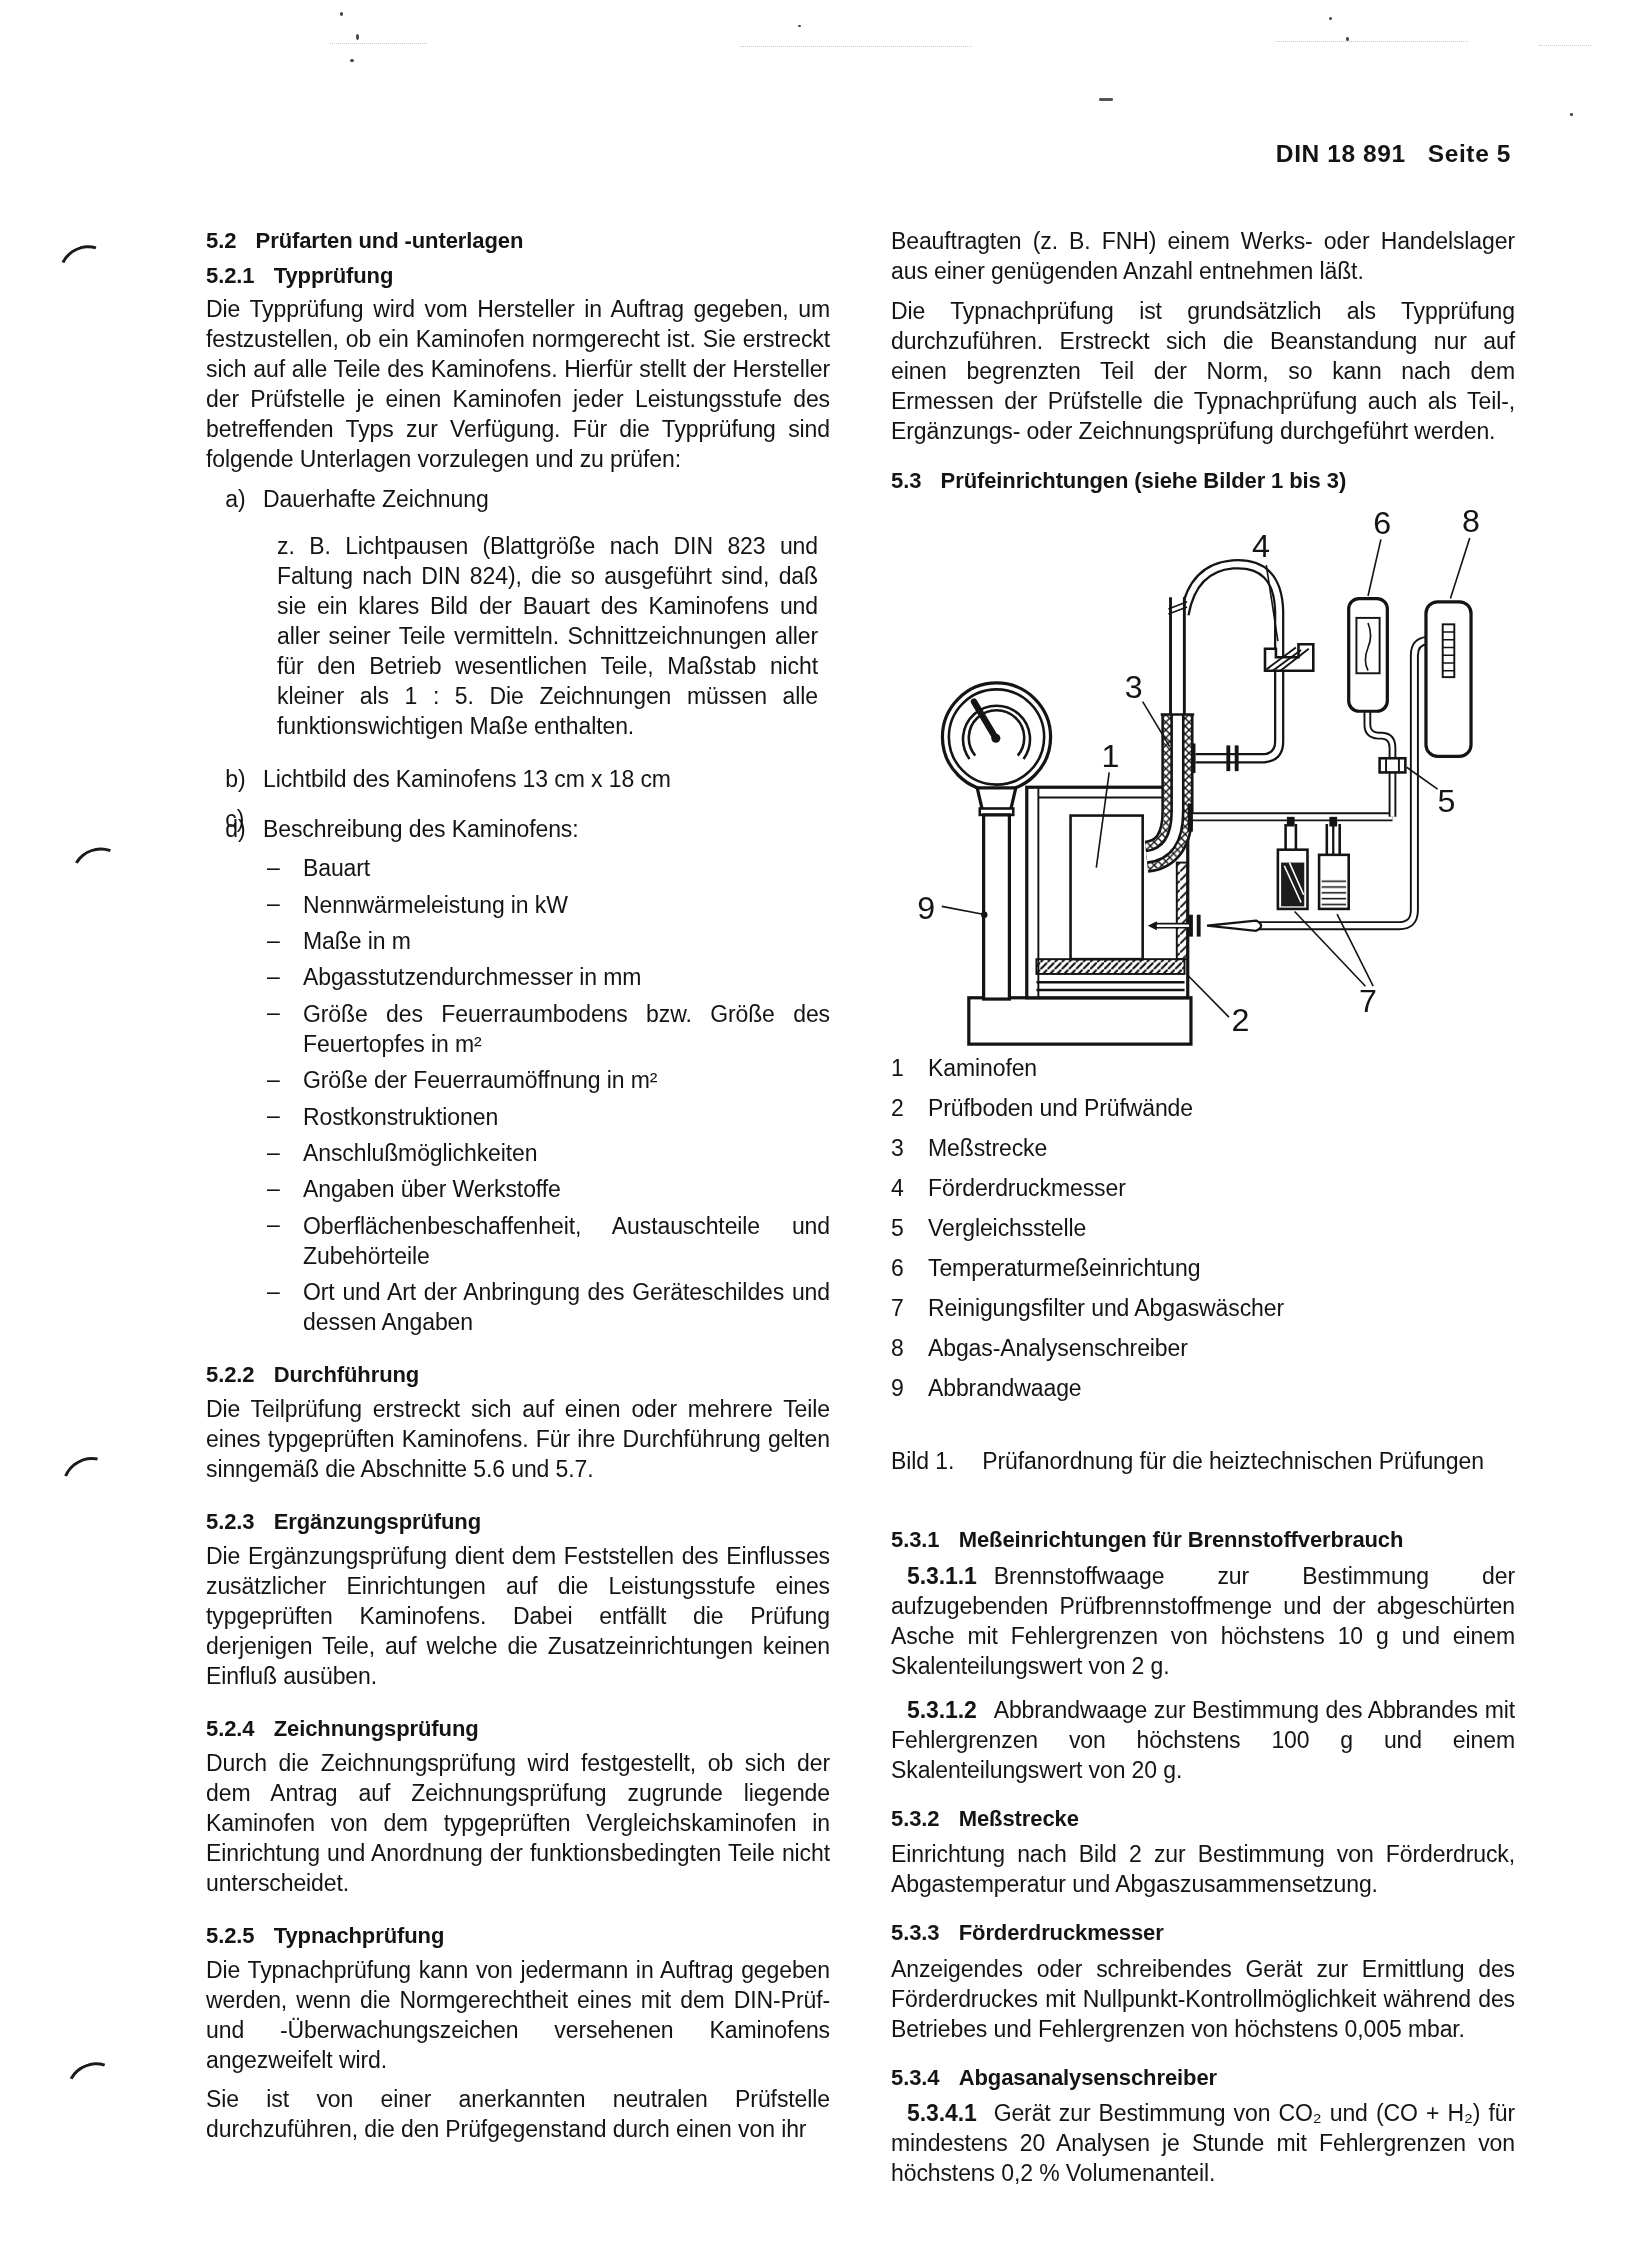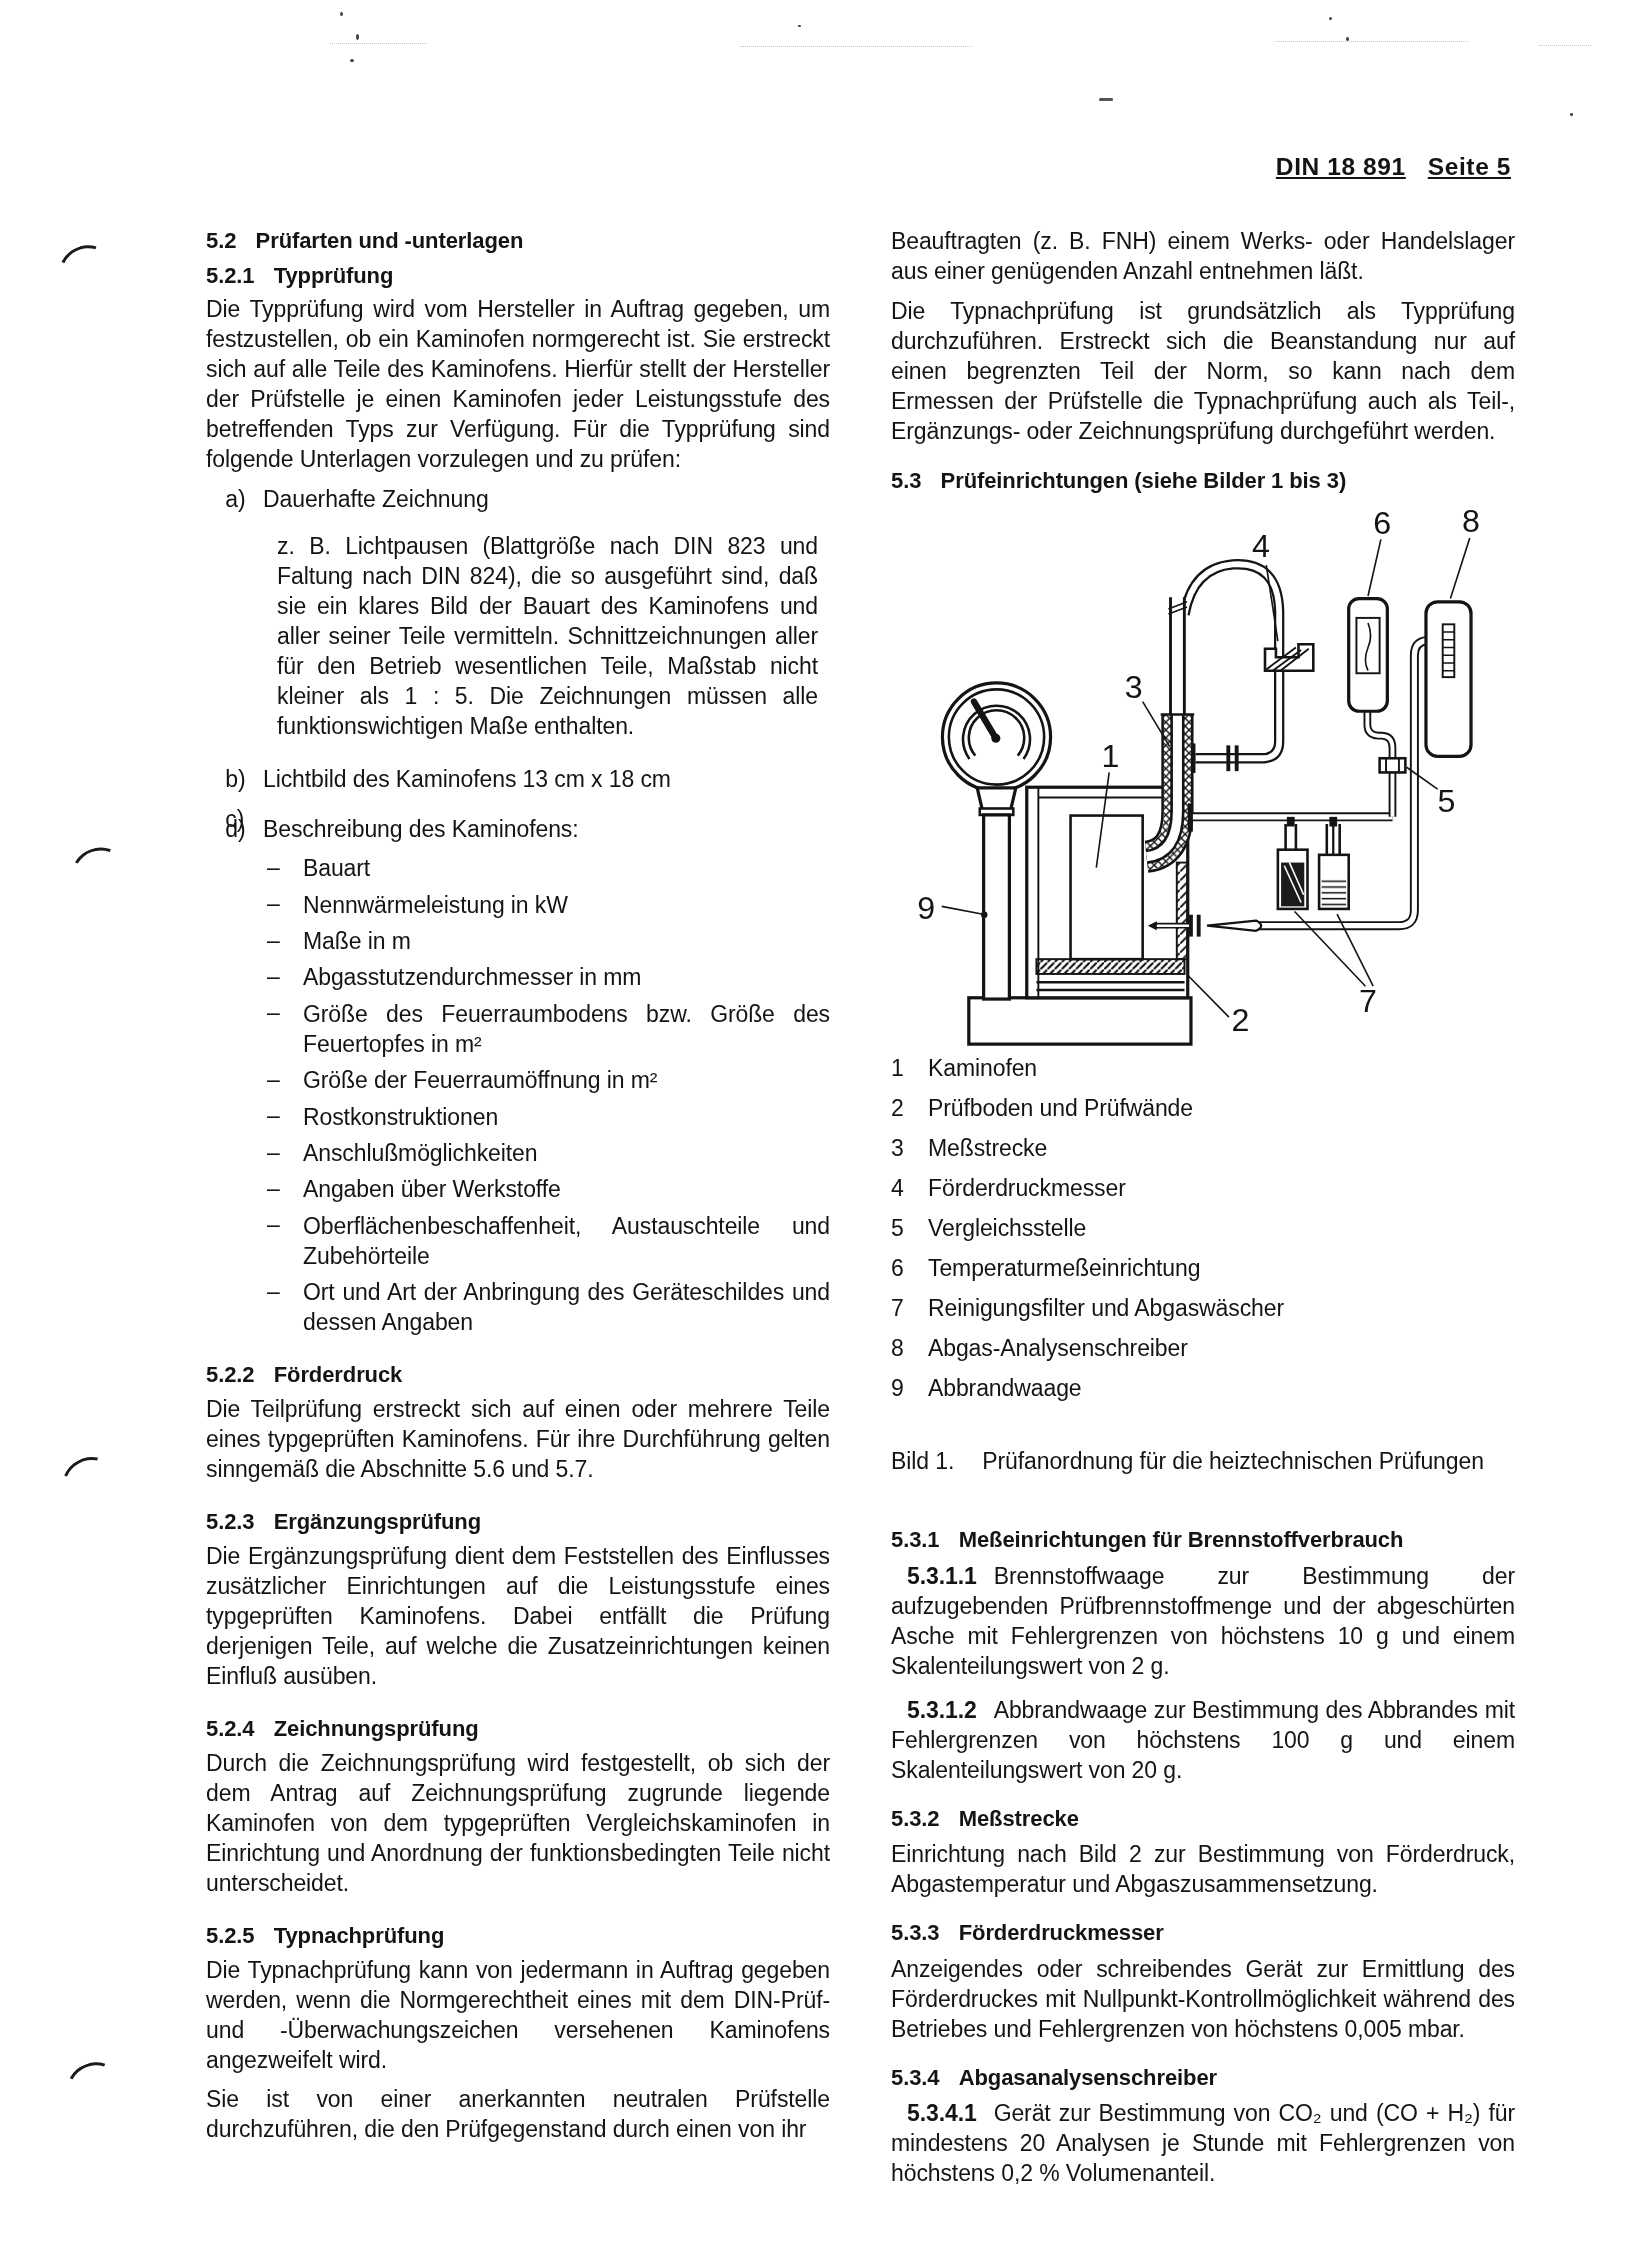--- a/index.html
+++ b/index.html
@@ -2,22 +2,22 @@
 <html style="font-size:10.3px"><head>
 <meta charset="utf-8">
 <style>
   html,body{margin:0;padding:0;background:#e8e8e4;}
   .page{
     position:relative; width:1638px; height:2261px; background:#ffffff;
     font-family:"Liberation Sans", sans-serif; color:#141414;
     overflow:hidden;
   }
   .hdr{
-    position:absolute; top:153px; right:127px; font-size:24.5px; font-weight:bold;
-    letter-spacing:0.6px; white-space:nowrap;text-decoration:underline;
+    position:absolute; top:140px; right:127px; font-size:24.5px; font-weight:bold;
+    letter-spacing:0.6px; white-space:nowrap;
   }
   .hdr .gap{display:inline-block; width:22px;}
   .col{position:absolute; top:226px; width:624px; font-size:23px; line-height:30px;
     text-align:justify; letter-spacing:-0.1px;}
   .col.left{left:206px;}
   .col.right{left:891px;}
   h3.head{font-size:22px; line-height:30px; margin:0; font-weight:bold; text-align:left;}
   h3.head .num{display:inline-block; margin-right:19.3px;}
   p.para{margin:0;}
   .sp8{height:5.2px}.sp4{height:2.6px}.sp10{height:6.4px}.sp14{height:9px}.sp16{height:10.3px}
@@ -107,21 +107,21 @@
     <div class="sp10"></div>
     <p class="dash-item"><span class="dash">–</span><span>Anschlußmöglichkeiten</span></p>
     <div class="sp10"></div>
     <p class="dash-item"><span class="dash">–</span><span>Angaben über Werkstoffe</span></p>
     <div class="sp10"></div>
     <p class="dash-item"><span class="dash">–</span><span>Oberflächenbeschaffenheit, Austauschteile und Zubehörteile</span></p>
     <div class="sp10"></div>
     <p class="dash-item"><span class="dash">–</span><span>Ort und Art der Anbringung des Geräteschildes und dessen Angaben</span></p>
 
     <div class="sp36"></div>
-    <h3 class="head"><span class="num">5.2.2</span><span>Förderdruck</span></h3>
+    <h3 class="head"><span class="num">5.2.2</span><span>Durchführung</span></h3>
     <div class="sp6"></div>
     <p class="para">Die Teilprüfung erstreckt sich auf einen oder mehrere Teile eines typgeprüften Kaminofens. Für ihre Durchführung gelten sinngemäß die Abschnitte 5.6 und 5.7.</p>
 
     <div class="sp36"></div>
     <h3 class="head"><span class="num">5.2.3</span><span>Ergänzungsprüfung</span></h3>
     <div class="sp6"></div>
     <p class="para">Die Ergänzungsprüfung dient dem Feststellen des Einflusses zusätzlicher Einrichtungen auf die Leistungsstufe eines typgeprüften Kaminofens. Dabei entfällt die Prüfung derjenigen Teile, auf welche die Zusatzeinrichtungen keinen Einfluß ausüben.</p>
 
     <div class="sp36"></div>
     <h3 class="head"><span class="num">5.2.4</span><span>Zeichnungsprüfung</span></h3>

